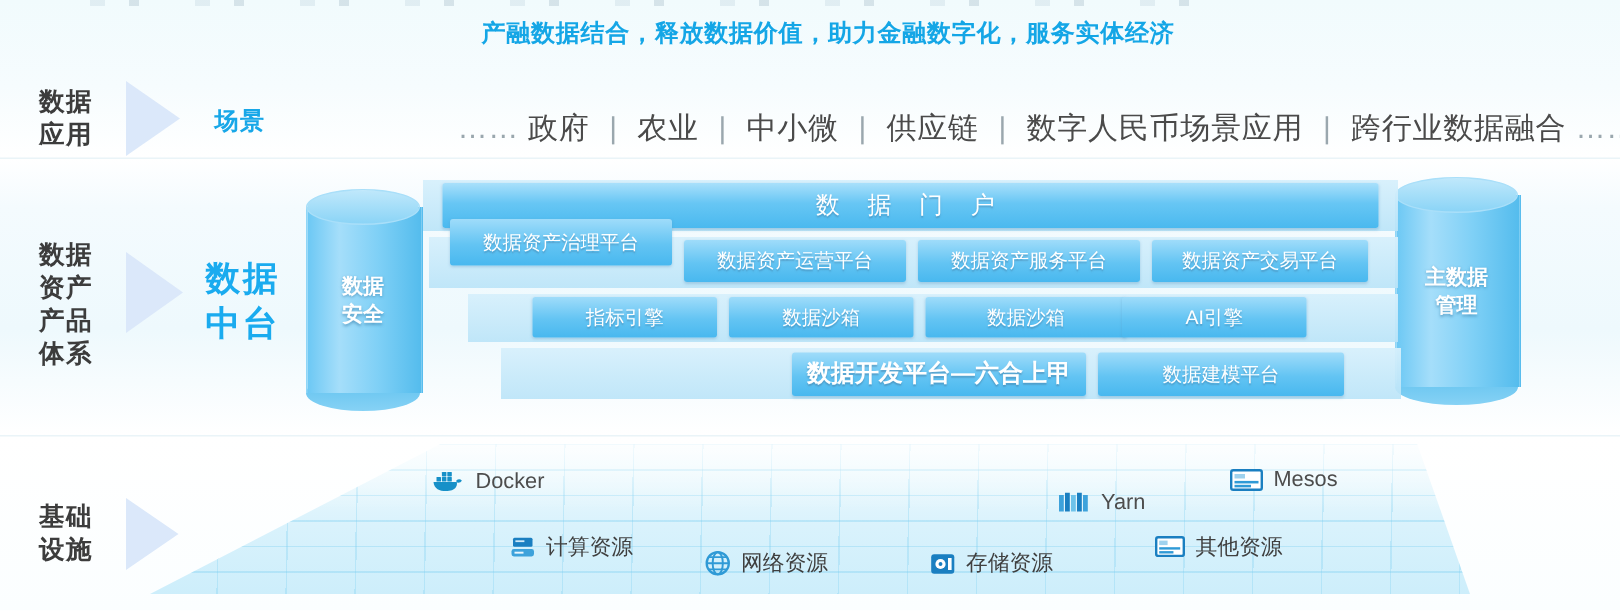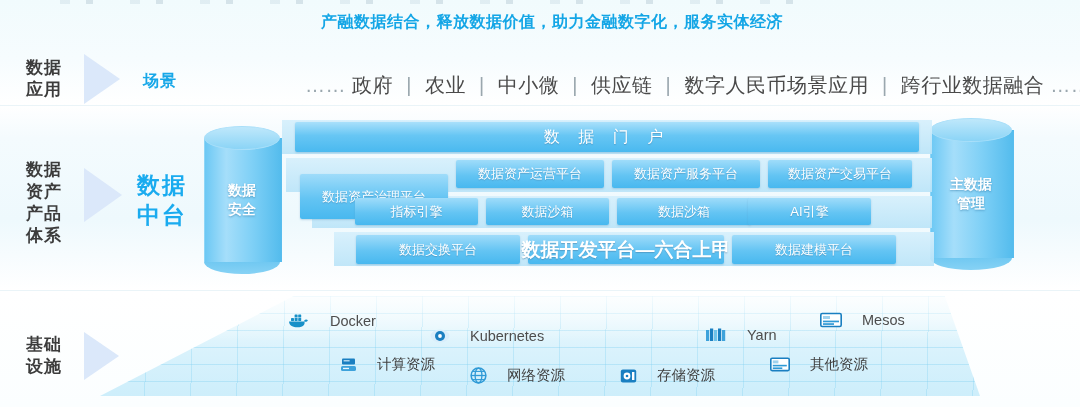--- a/index.html
+++ b/index.html
@@ -50,21 +50,21 @@
   
   .stack{position:absolute;left:282px;top:118px;width:650px;height:160px;}
 
   .plate{position:absolute;border-radius:2px;color:#fff;font-size:13px;font-weight:500;
     display:flex;align-items:center;justify-content:center;white-space:nowrap;
     text-shadow:0 1px 1px rgba(70,130,170,.55);
     background:linear-gradient(180deg,#9fdcfa 0%,#63c4f3 55%,#48b8ef 100%);
     box-shadow:0 1px 2px rgba(90,150,190,.35);}
   .plate.portal{font-size:16px;letter-spacing:7px;font-weight:500;
     background:linear-gradient(180deg,#a9e0fb 0%,#67c6f4 45%,#4ab9ef 100%);}
-  .plate.bold{font-weight:bold;font-size:19px;}
+  .plate.bold{font-weight:bold;font-size:16px;}
 
   
   .riser{position:absolute;background:linear-gradient(180deg,rgba(215,240,252,.95) 0%,rgba(186,228,248,.9) 100%);}
 
   
   .cyl{position:absolute;}
   .cyl .body{position:absolute;left:0;top:12px;width:100%;height:calc(100% - 24px);
     background:linear-gradient(90deg,#6cc8f4 0%,#a5defa 28%,#7fd0f6 62%,#54bced 100%);
     border-left:1px solid #8fd6f7;border-right:1px solid #59bdee;}
   .cyl .top{position:absolute;left:0;top:0;width:100%;height:24px;border-radius:50%;
@@ -79,21 +79,21 @@
   .floor{position:absolute;left:100px;top:296px;width:880px;height:100px;overflow:hidden;}
   .floor .plane{position:absolute;left:0;top:0;width:880px;height:100px;
     background:
       repeating-linear-gradient(91deg,rgba(120,205,240,.30) 0 1px,transparent 1px 46px),
       repeating-linear-gradient(180deg,rgba(120,205,240,.34) 0 1px,transparent 1px 17px),
       linear-gradient(180deg,#f4fcfe 0%,#d9f2fc 55%,#cdeefb 100%);
     clip-path:polygon(22% 0%,96% 0%,100% 100%,0% 100%);}
   .floor .fade{position:absolute;inset:0;
     background:linear-gradient(180deg,rgba(255,255,255,.75) 0%,rgba(255,255,255,0) 45%);}
 
-  .infra-item{position:absolute;display:flex;align-items:center;gap:20px;white-space:nowrap;}
+  .infra-item{position:absolute;display:flex;align-items:center;gap:7px;white-space:nowrap;}
   .infra-item .lbl{font-size:14.5px;color:#4d4d4d;}
   .infra-item .lbl.cn{font-size:14.5px;color:#3f3f3f;}
   .ic{display:inline-block;flex:none;}
 
   svg{display:block;}
 </style>
 </head>
 <body>
 
 <div class="stage">
@@ -172,31 +172,30 @@
 
   <div class="stack">
 
     <div class="riser" style="left:0px;  top:2px;  width:650px;height:34px;"></div>
     <div class="riser" style="left:4px;  top:40px; width:646px;height:34px;"></div>
     <div class="riser" style="left:30px; top:78px; width:620px;height:32px;"></div>
     <div class="riser" style="left:52px; top:114px;width:600px;height:34px;"></div>
 
     <div class="plate portal" style="left:13px;top:4px;width:624px;height:30px;">数 据 门 户</div>
 
-    <div class="plate" style="left:18px;top:56px;width:148px;height:45px;">数据资产治理平台</div>
+    <div class="plate" style="left:18px;top:28px;width:148px;height:31px;">数据资产治理平台</div>
     <div class="plate" style="left:174px;top:42px;width:148px;height:28px;text-align:right;">数据资产运营平台</div>
     <div class="plate" style="left:330px;top:42px;width:148px;height:28px;">数据资产服务平台</div>
     <div class="plate" style="left:486px;top:42px;width:144px;height:28px;">数据资产交易平台</div>
 
     <div class="plate" style="left:73px;top:80px;width:123px;height:27px;">指标引擎</div>
     <div class="plate" style="left:204px;top:80px;width:123px;height:27px;">数据沙箱</div>
     <div class="plate" style="left:335px;top:80px;width:134px;height:27px;">数据沙箱</div>
     <div class="plate" style="left:466px;top:80px;width:123px;height:27px;">AI引擎</div>
 
-    <div class="plate" style="left:74px;top:117px;width:164px;height:29px;">数据交换平台</div>
     <div class="plate bold" style="left:246px;top:117px;width:196px;height:29px;">数据开发平台—六合上甲</div>
     <div class="plate" style="left:450px;top:117px;width:164px;height:29px;">数据建模平台</div>
   </div>
 
   <div class="rail-label" style="top:334px">
     <div>基础</div>
     <div>设施</div>
   </div>
   <div class="arrow" style="left:84px;top:332px;border-width:24px 0 24px 35px;"></div>
 
@@ -215,30 +214,20 @@
             <rect x="6.6" y="1.6" width="3" height="3" rx=".4"></rect>
           <rect x="10.2" y="1.6" width="3" height="3" rx=".4"></rect>
           <path d="M1 8.4h15.5c.6 2.2-.6 4.6-3.2 5.4-2.6.8-7.2.8-9.6-.7C2.1 12.2 1.2 10.4 1 8.4z"></path>
           <path d="M16.3 7.2c1.2-.9 2.6-.9 3.6.1-.5 1-1.3 1.5-2.4 1.5-.5 0-.9-.1-1.2-.3z"></path>
         </g>
       </svg>
     </span>
     <span class="lbl">Docker</span>
   </div>
 
-  <div class="infra-item" style="left:430px;top:327px">
-    <span class="ic">
-      <svg width="20" height="18" viewBox="0 0 20 18">
-        <ellipse cx="10" cy="9" rx="9.5" ry="6.5" fill="#d9eefb"></ellipse>
-        <circle cx="10" cy="9" r="5" fill="#1a7fc1"></circle>
-        <circle cx="10" cy="9" r="1.9" fill="#ffffff"></circle>
-      </svg>
-    </span>
-    <span class="lbl">Kubernetes</span>
-  </div>
 
   <div class="infra-item" style="left:705px;top:327px">
     <span class="ic">
       <svg width="22" height="15" viewBox="0 0 22 15">
         <rect x="1" y="2" width="3.2" height="11" fill="#3da2db"></rect>
         <rect x="5" y="0.5" width="3.2" height="12.5" fill="#1a7fc1"></rect>
         <rect x="9" y="2" width="3.2" height="11" fill="#6ec3ea"></rect>
         <rect x="13" y="0.5" width="3.2" height="12.5" fill="#1a7fc1"></rect>
         <rect x="17" y="2" width="3.2" height="11" fill="#3da2db"></rect>
       </svg>

